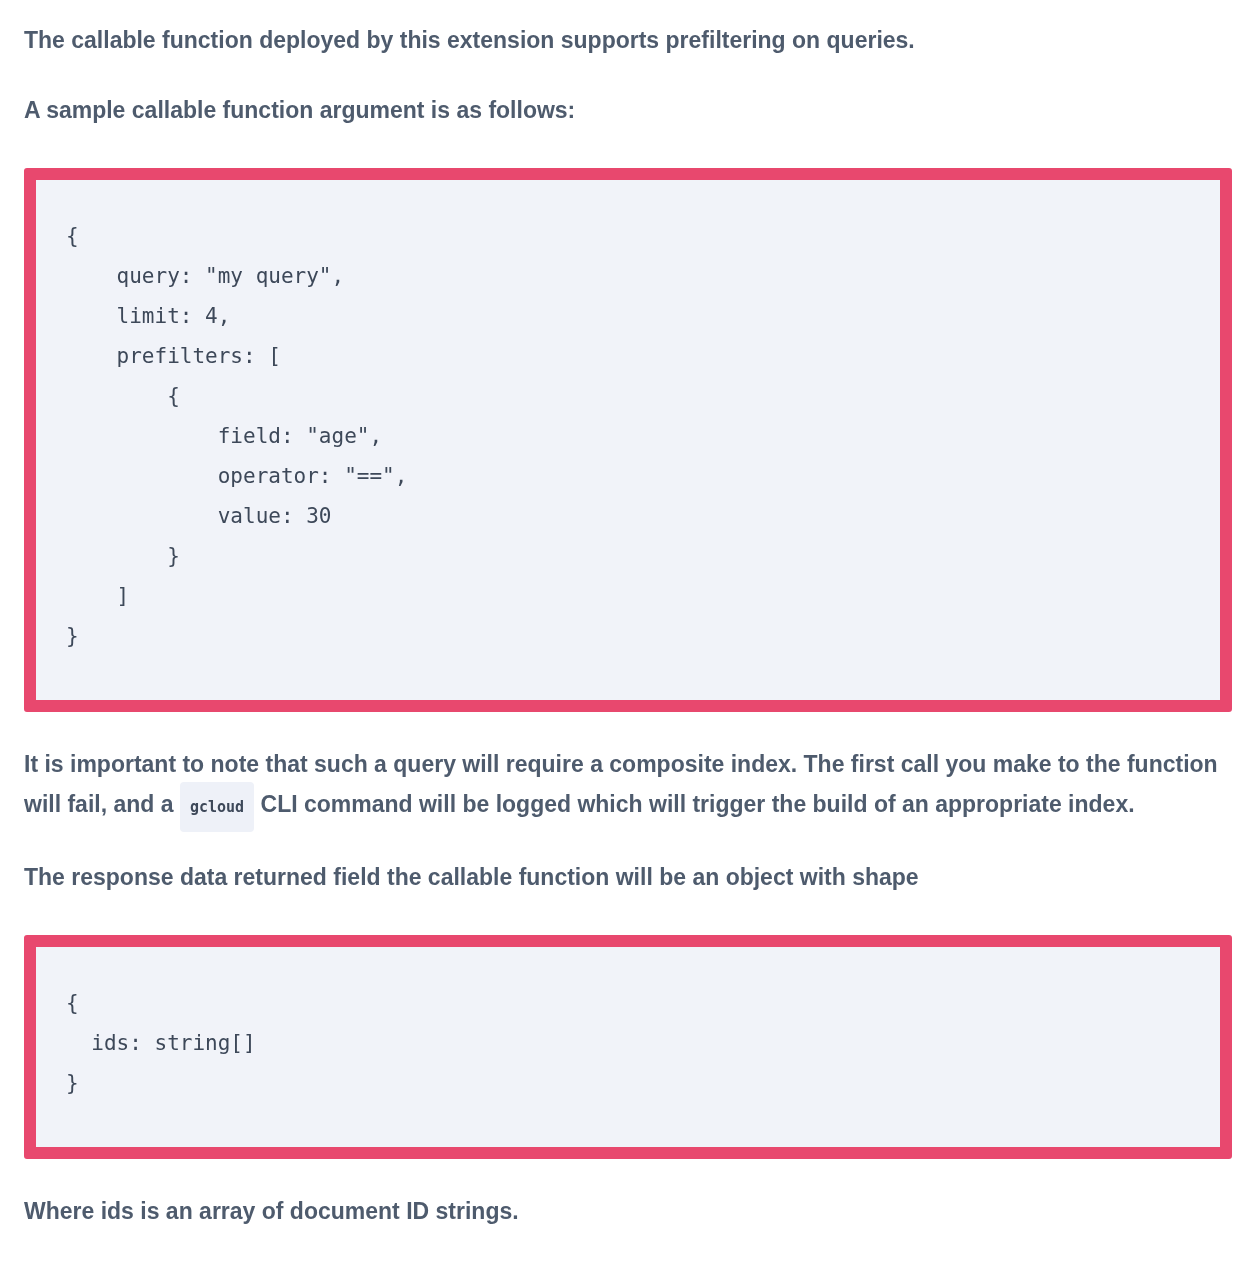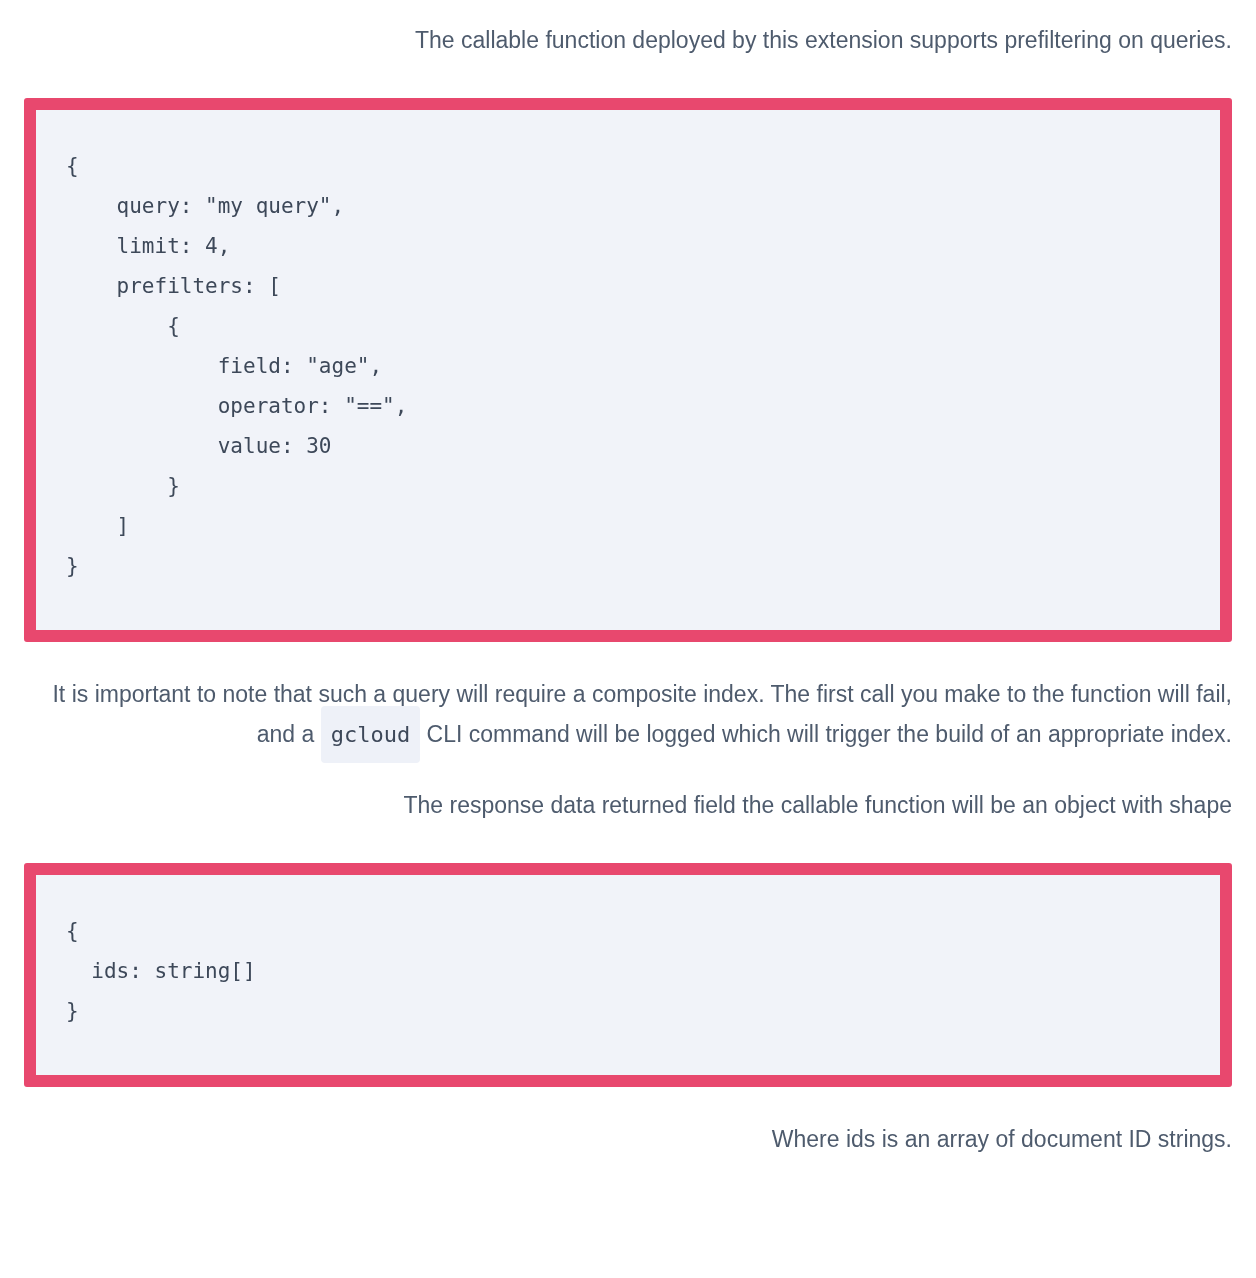--- a/index.html
+++ b/index.html
@@ -28,61 +28,61 @@
     font-size:28px;
     line-height:32px;
     font-weight:700;
     color:var(--heading-color);
     letter-spacing:0.2px;
   }
   p.body-text{
     margin:0 0 30px 0;
     font-size:23px;
     line-height:40px;
-    font-weight:400;
+    font-weight:700;
     color:var(--body-color);
-    text-align:right;
   }
   .codeblock{
     border:12px solid var(--accent-border);
     border-radius:3px;
     background:var(--code-bg);
     margin:38px 0 32px 0;
   }
   .codeblock pre{
     margin:0;
     padding:36px 30px 44px 30px;
     font-family:"DejaVu Sans Mono","Liberation Mono",monospace;
     font-size:21px;
     line-height:40px;
     color:var(--code-text);
     white-space:pre;
     overflow:hidden;
   }
   code.inline-code{
     font-family:"DejaVu Sans Mono","Liberation Mono",monospace;
-    font-size:22px;
+    font-size:15px;
     background:var(--inline-code-bg);
     color:var(--code-text);
     padding:16px 10px;
     border-radius:4px;
     white-space:nowrap;
   }
   p.last{
     margin-bottom:0;
   }
 </style>
 </head>
 <body>
 
 <main class="page">
 
 
   <p class="body-text">The callable function deployed by this extension supports prefiltering on queries.</p>
 
+  <p class="body-text">A sample callable function argument is as follows:</p>
 
   <div class="codeblock">
     <pre>{
     query: "my query",
     limit: 4,
     prefilters: [
         {
             field: "age",
             operator: "==",
             value: 30

